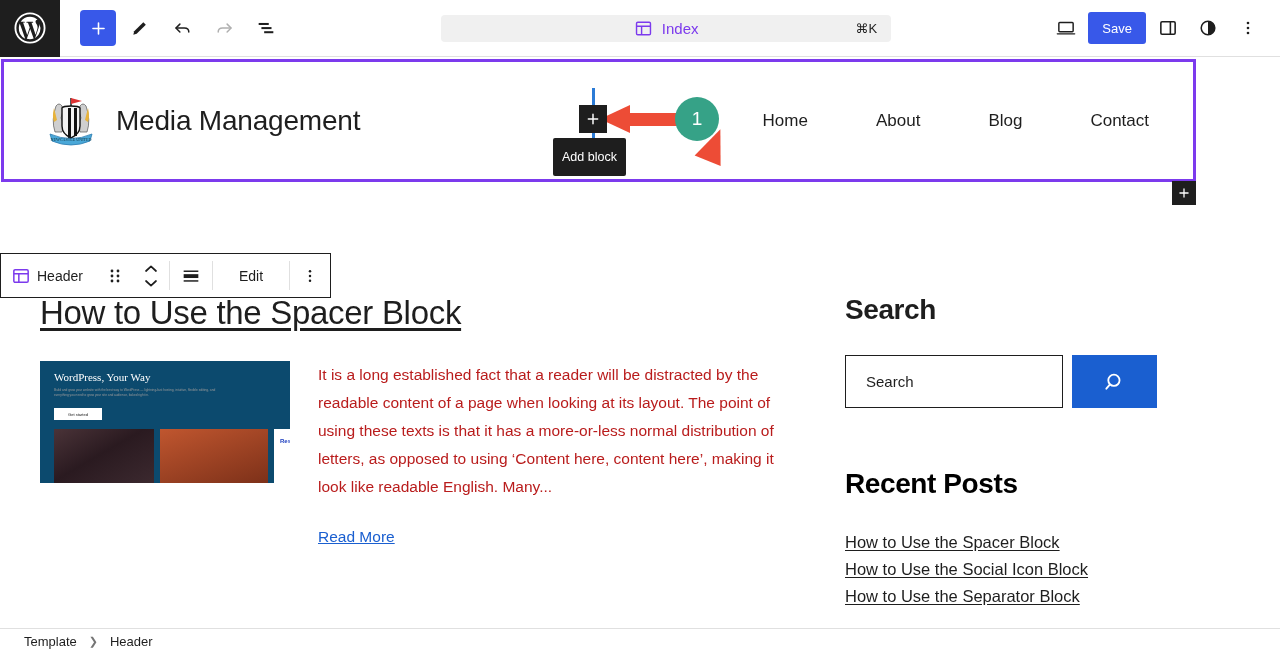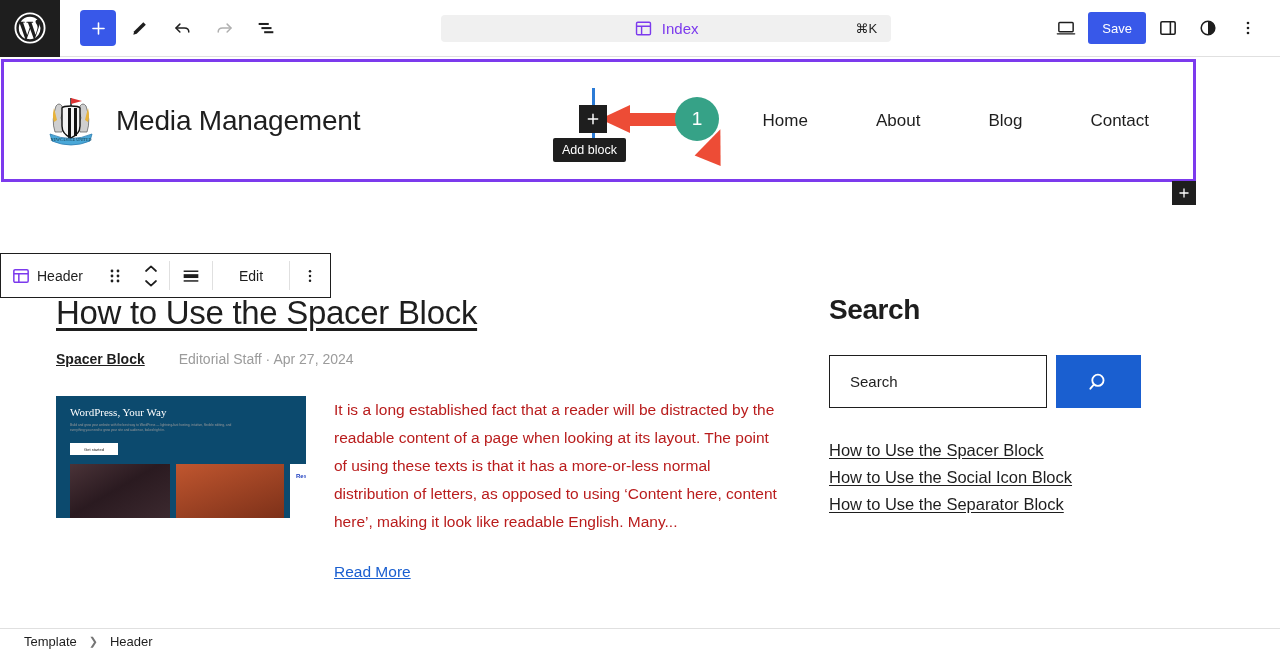--- a/index.html
+++ b/index.html
@@ -88,21 +88,21 @@
   .bt-group { display: flex; align-items: center; }
   .bt-sep { width: 1px; background: #e0e0e0; margin: 7px 0; }
   .bt-item {
     display: flex; align-items: center; justify-content: center;
     padding: 0 10px; cursor: pointer; height: 100%;
   }
   .bt-name { font-size: 14px; color: #1e1e1e; padding-left: 6px; padding-right: 4px; }
   .bt-edit { font-size: 14px; color: #1e1e1e; padding: 0 16px; }
 
   
-  .content { display: flex; padding: 0 56px; }
+  .content { display: flex; padding: 0 40px; }
   .post-col { width: 800px; padding-top: 28px; }
   .post-title {
     font-size: 33px; color: #1e1e1e; text-decoration: underline;
     text-underline-offset: 4px; font-weight: 400; cursor: pointer;
     letter-spacing: -0.3px;
   }
   .post-meta { margin-top: 19px; display: flex; align-items: center; gap: 34px; font-size: 14px; }
   .cat-link { color: #1e1e1e; text-decoration: underline; font-weight: bold; cursor: pointer; }
   .byline { color: #9b9b9b; }
   .post-body { display: flex; gap: 28px; margin-top: 29px; }
@@ -161,21 +161,21 @@
     position: absolute; left: 592px; top: 88px; width: 3px; height: 56px;
     background: #2b7bd6;
   }
   .plus-btn {
     position: absolute; left: 579px; top: 105px; width: 28px; height: 28px;
     background: #1e1e1e; display: flex; align-items: center; justify-content: center;
     cursor: pointer; z-index: 6;
   }
   .tooltip {
     position: absolute; left: 553px; top: 138px; background: #1e1e1e; color: #fff;
-    font-size: 12.5px; padding: 5px 9px; border-radius: 2px; z-index: 6; white-space: nowrap;
+    font-size: 12.5px; padding: 12px 9px; border-radius: 2px; z-index: 6; white-space: nowrap;
   }
   .arrow-shaft {
     position: absolute; left: 629px; top: 113px; width: 78px; height: 13px;
     background: #ed4c36; z-index: 5;
   }
   .arrow-head {
     position: absolute; left: 600px; top: 105px; width: 0; height: 0; z-index: 5;
     border-top: 14px solid transparent; border-bottom: 14px solid transparent;
     border-right: 30px solid #ed4c36;
   }
@@ -360,24 +360,20 @@
           <circle cx="12" cy="6.2" r="1.5" fill="#1e1e1e"></circle>
           <circle cx="12" cy="12" r="1.5" fill="#1e1e1e"></circle>
           <circle cx="12" cy="17.8" r="1.5" fill="#1e1e1e"></circle>
         </svg>
       </div>
     </div>
 
     <div class="content" style="margin-top:84px">
       <div class="post-col">
         <div class="post-title">How to Use the Spacer Block</div>
-        <div class="post-meta">
-          <span class="cat-link">Spacer Block</span>
-          <span class="byline">Editorial Staff · Apr 27, 2024</span>
-        </div>
         <div class="post-body">
           <div class="feat-img">
             <div class="fi-title">WordPress, Your Way</div>
             <div class="fi-sub">Build and grow your website with the best way to WordPress — lightning-fast hosting, intuitive, flexible editing, and everything you need to grow your site and audience, baked right in.</div>
             <div class="fi-btn">Get started</div>
             <div class="fi-shots">
               <div class="fi-s1"></div>
               <div class="fi-s2"></div>
               <div class="fi-s3">
                 <div class="r1">Resilie Relianc</div>
@@ -395,20 +391,21 @@
         <div class="sb-heading">Search</div>
         <div class="search-row">
           <input class="search-input" placeholder="Search" style="">
           <button class="search-btn">
             <svg width="26" height="26" viewBox="0 0 24 24">
               <circle cx="11" cy="10.4" r="5.2" fill="none" stroke="#fff" stroke-width="1.7"></circle>
               <path d="M7.2 14.4L4 18.2" stroke="#fff" stroke-width="1.7" stroke-linecap="round"></path>
             </svg>
           </button>
         </div>
+        <div class="sb-heading2">Recent Posts</div>
         <div class="recent-list">
           <a>How to Use the Spacer Block</a>
           <a>How to Use the Social Icon Block</a>
           <a>How to Use the Separator Block</a>
         </div>
       </aside>
     </div>
   </div>
 
   <div class="ins-line"></div>

